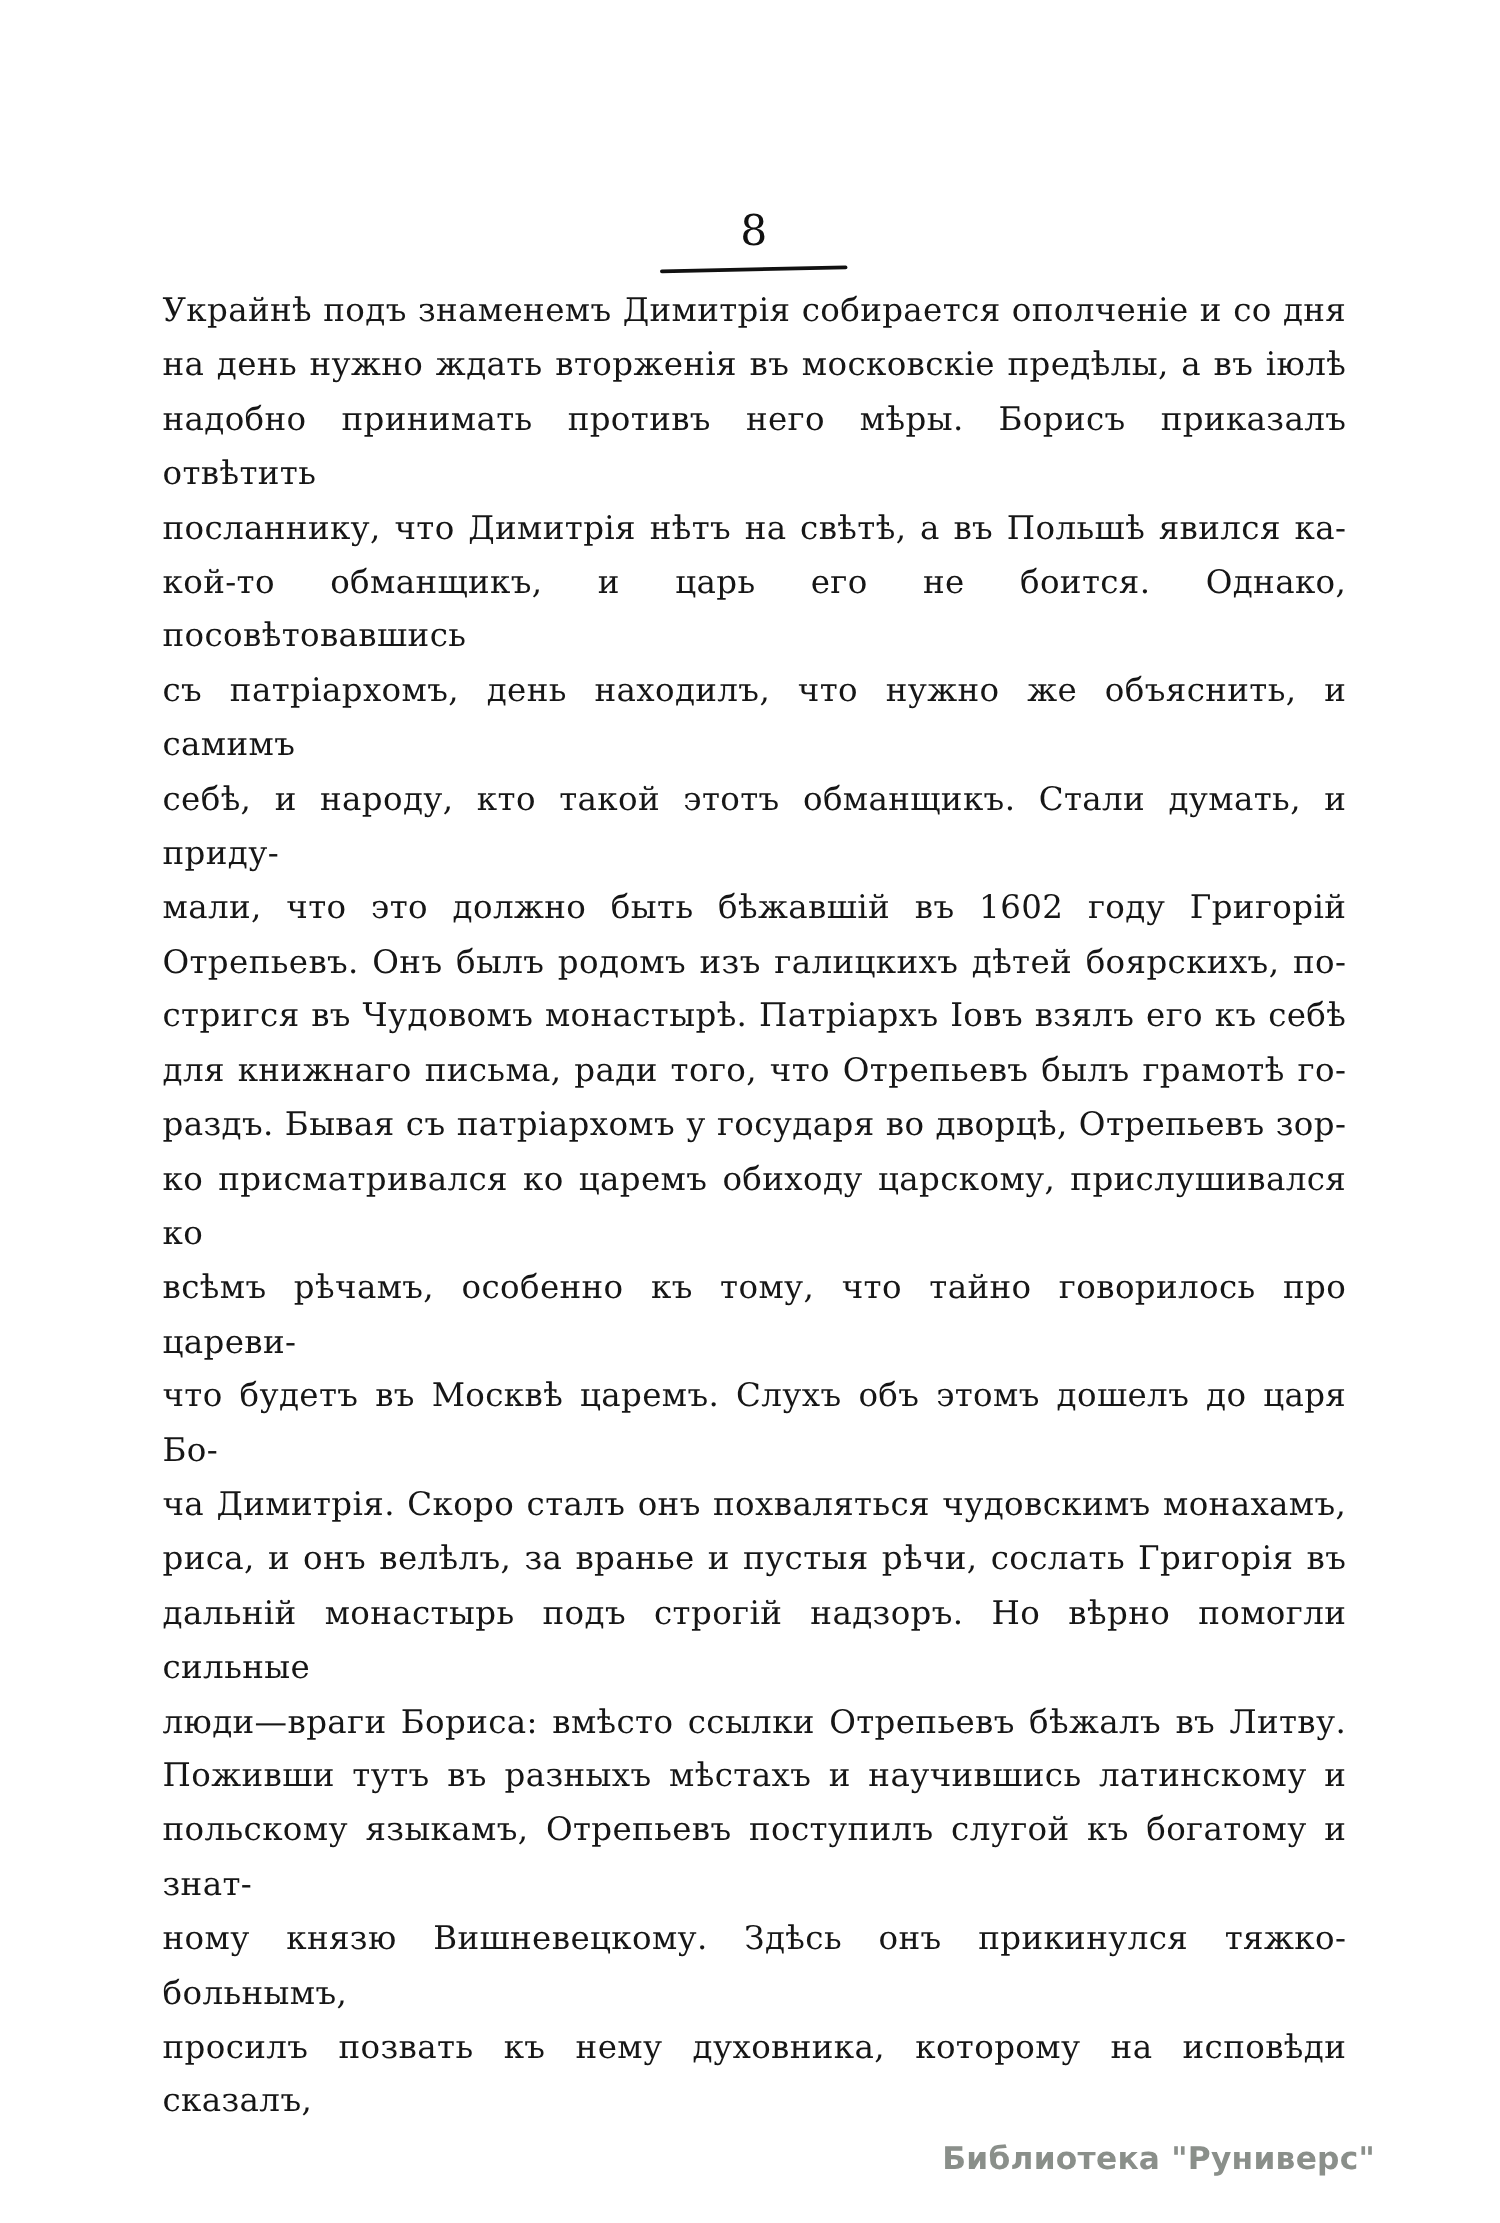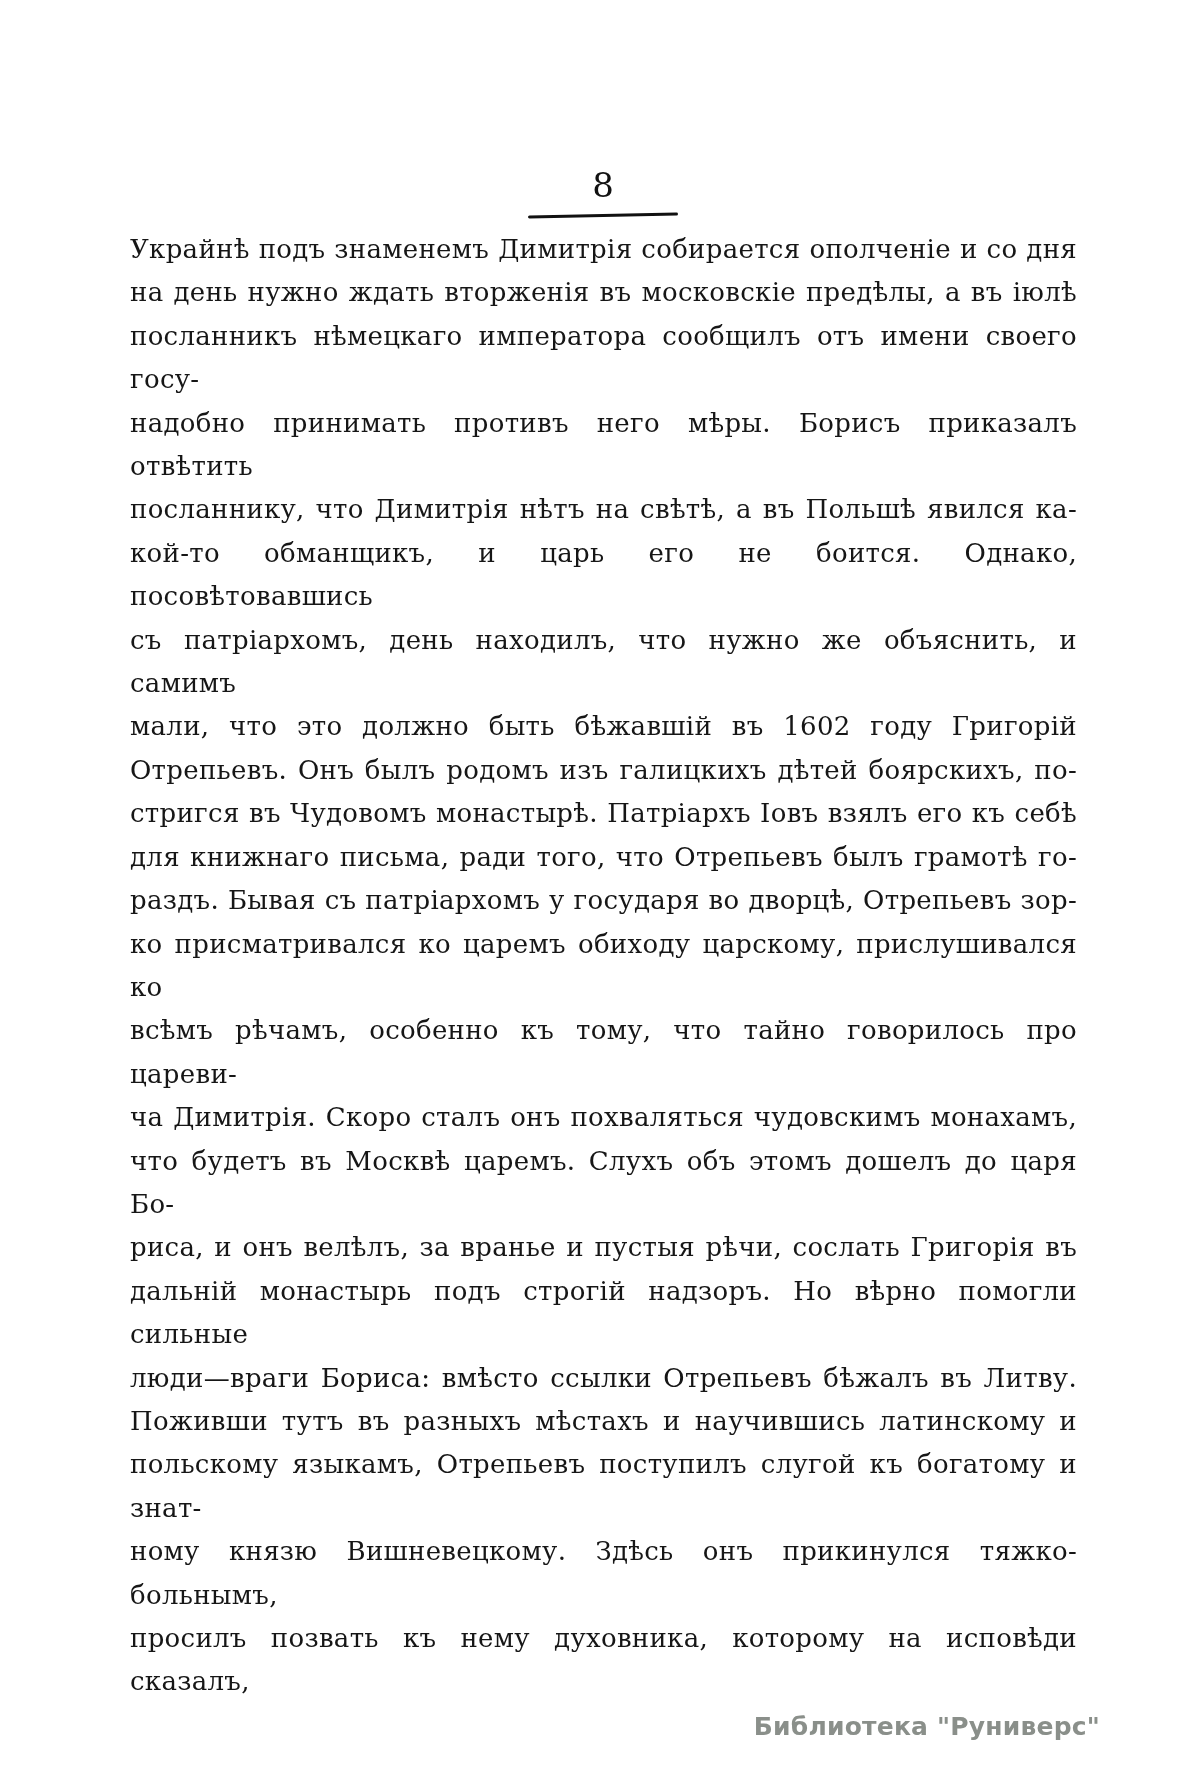--- a/index.html
+++ b/index.html
@@ -74,34 +74,34 @@
 
   <div class="page-header">
     <span class="page-number">8</span>
   </div>
 
   <div class="page-number-rule"></div>
 
   <div class="text-block">
     <div class="text-line">Украйнѣ подъ знаменемъ Димитрія собирается ополченіе и со дня</div>
     <div class="text-line">на день нужно ждать вторженія въ московскіе предѣлы, а въ іюлѣ</div>
-    <div class="text-line">посланникъ нѣмецкаго императора сообщилъ отъ имени своего госу-</div>
     <div class="text-line">надобно принимать противъ него мѣры. Борисъ приказалъ отвѣтить</div>
     <div class="text-line">посланнику, что Димитрія нѣтъ на свѣтѣ, а въ Польшѣ явился ка-</div>
     <div class="text-line">кой-то обманщикъ, и царь его не боится. Однако, посовѣтовавшись</div>
     <div class="text-line">съ патріархомъ, день находилъ, что нужно же объяснить, и самимъ</div>
+    <div class="text-line">себѣ, и народу, кто такой этотъ обманщикъ. Стали думать, и приду-</div>
     <div class="text-line">мали, что это должно быть бѣжавшій въ 1602 году Григорій</div>
     <div class="text-line">Отрепьевъ. Онъ былъ родомъ изъ галицкихъ дѣтей боярскихъ, по-</div>
     <div class="text-line">стригся въ Чудовомъ монастырѣ. Патріархъ Іовъ взялъ его къ себѣ</div>
     <div class="text-line">для книжнаго письма, ради того, что Отрепьевъ былъ грамотѣ го-</div>
     <div class="text-line">раздъ. Бывая съ патріархомъ у государя во дворцѣ, Отрепьевъ зор-</div>
     <div class="text-line">ко присматривался ко царемъ обиходу царскому, прислушивался ко</div>
     <div class="text-line">всѣмъ рѣчамъ, особенно къ тому, что тайно говорилось про цареви-</div>
+    <div class="text-line">что будетъ въ Москвѣ царемъ. Слухъ объ этомъ дошелъ до царя Бо-</div>
     <div class="text-line">ча Димитрія. Скоро сталъ онъ похваляться чудовскимъ монахамъ,</div>
-    <div class="text-line">что будетъ въ Москвѣ царемъ. Слухъ объ этомъ дошелъ до царя Бо-</div>
     <div class="text-line">риса, и онъ велѣлъ, за вранье и пустыя рѣчи, сослать Григорія въ</div>
     <div class="text-line">дальній монастырь подъ строгій надзоръ. Но вѣрно помогли сильные</div>
     <div class="text-line">люди—враги Бориса: вмѣсто ссылки Отрепьевъ бѣжалъ въ Литву.</div>
     <div class="text-line">Поживши тутъ въ разныхъ мѣстахъ и научившись латинскому и</div>
     <div class="text-line">польскому языкамъ, Отрепьевъ поступилъ слугой къ богатому и знат-</div>
     <div class="text-line">ному князю Вишневецкому. Здѣсь онъ прикинулся тяжко-больнымъ,</div>
     <div class="text-line">просилъ позвать къ нему духовника, которому на исповѣди сказалъ,</div>
 
   </div>
 

